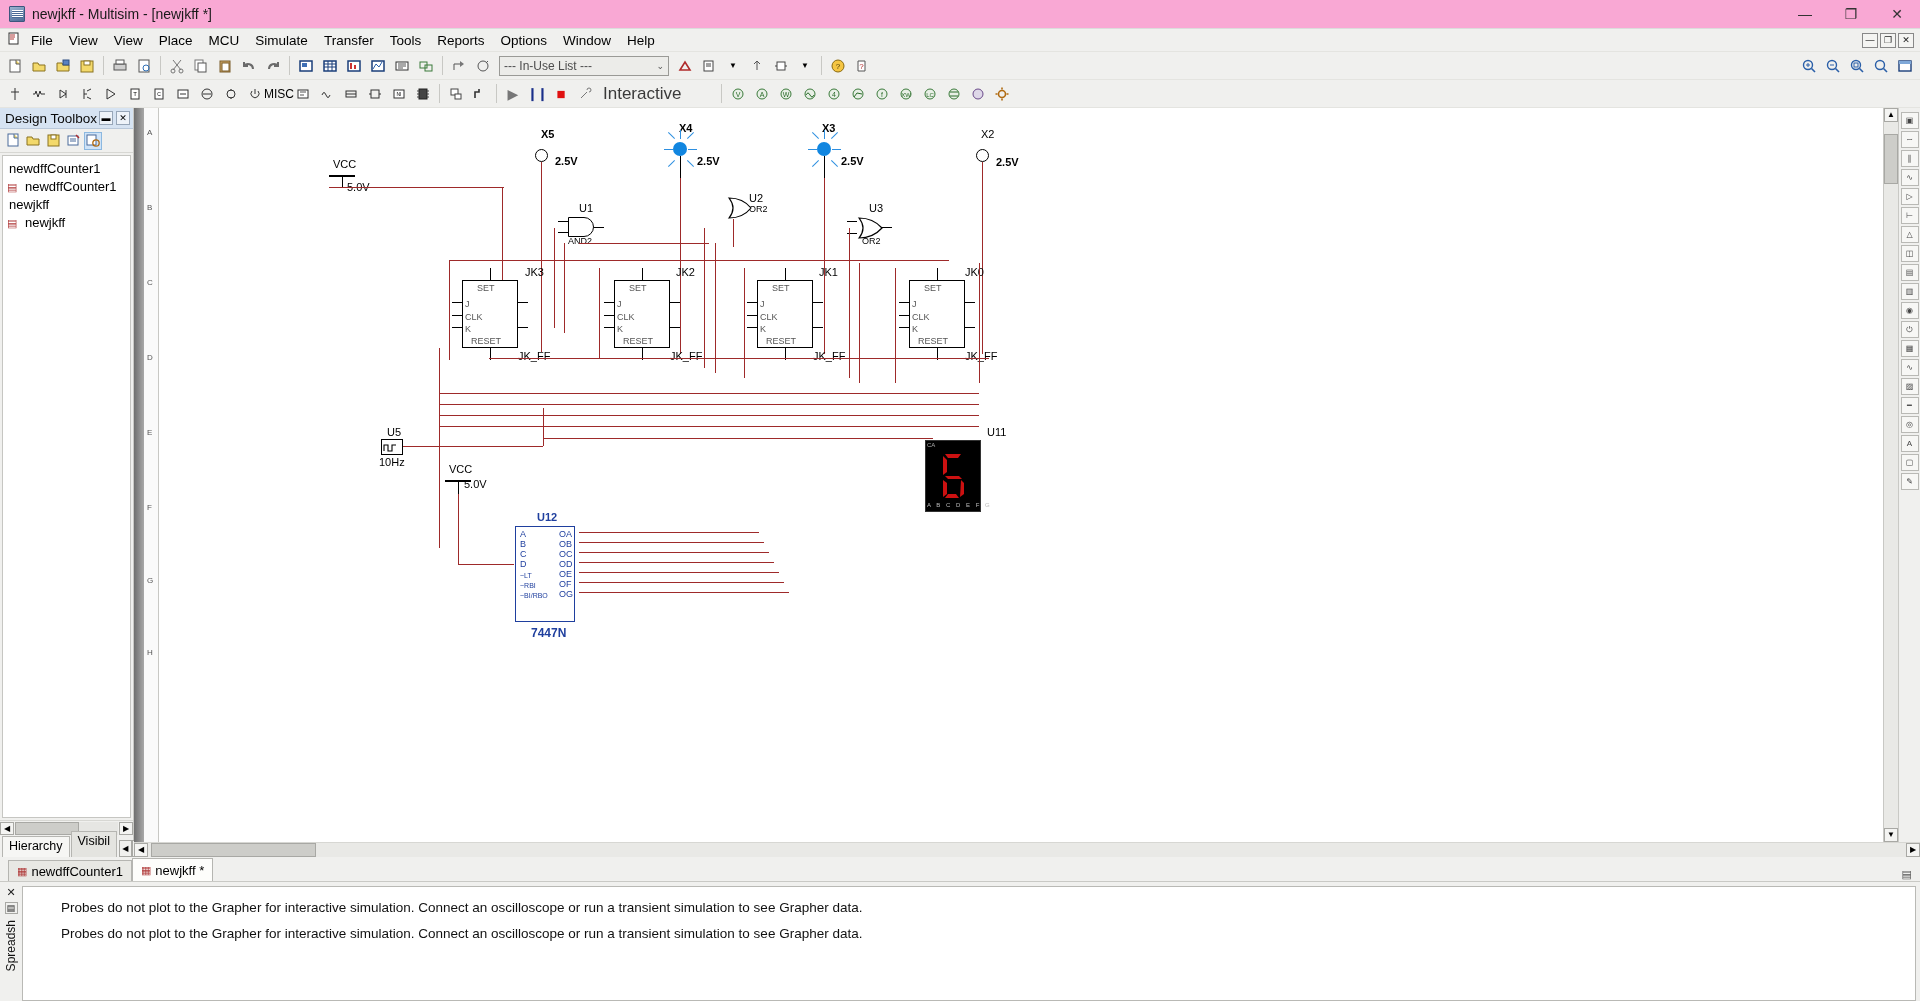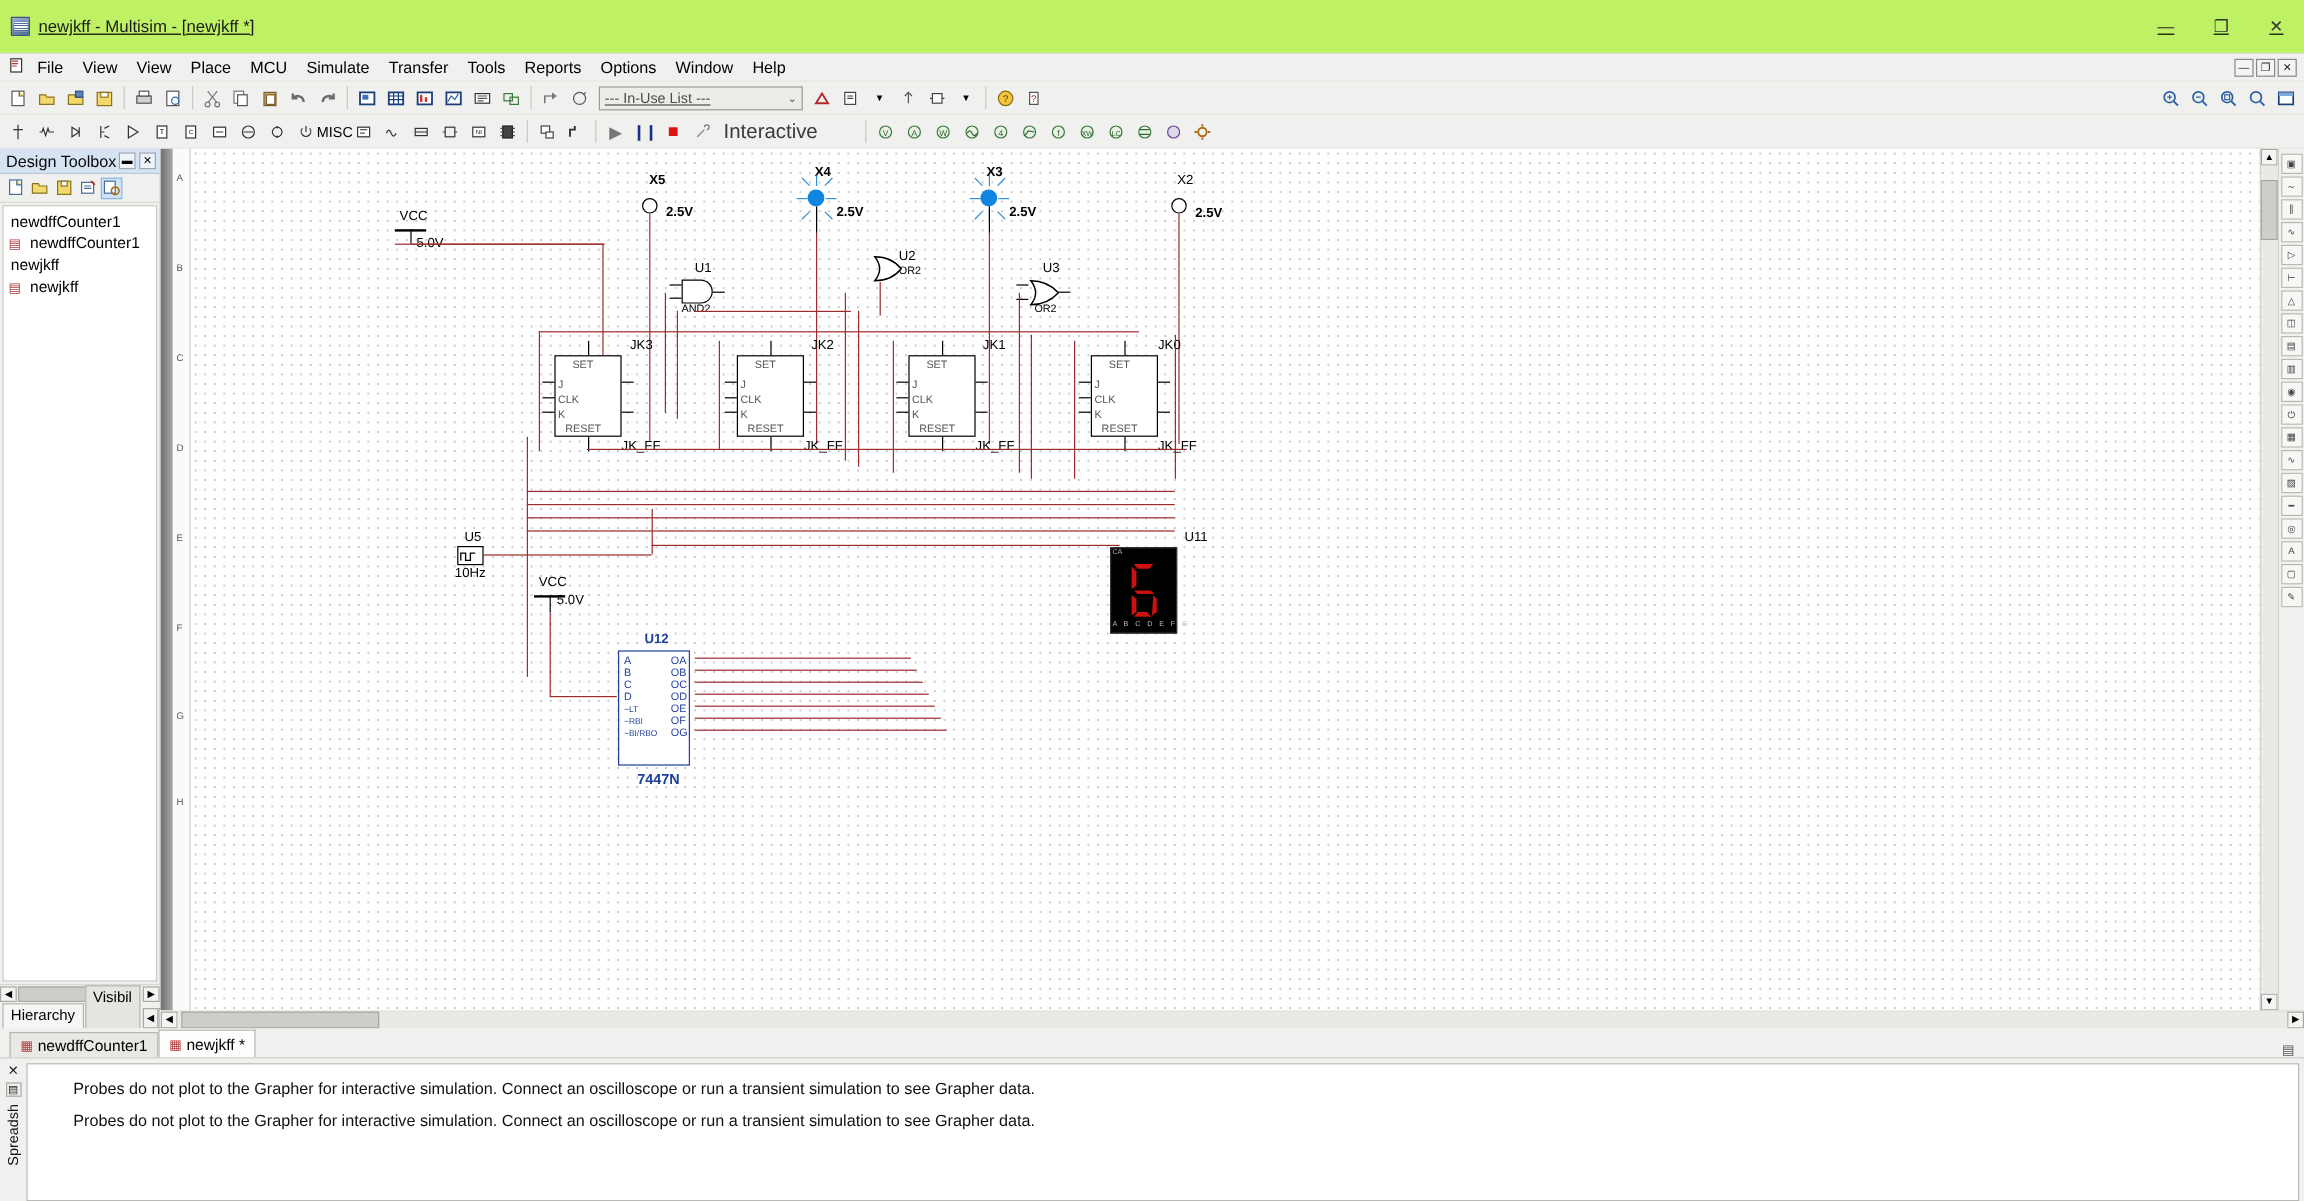--- a/index.html
+++ b/index.html
@@ -8,22 +8,22 @@
     width: 1920px; height: 1001px;
     overflow: hidden;
     font-family: "Liberation Sans", sans-serif;
     font-size: 13px;
     background: #f0f0ee;
   }
   .app { width: 1920px; height: 1001px; display: flex; flex-direction: column; background: #f0f0ee; }
 
   
   .titlebar {
-    height: 45px; background: #bef264; display: flex; align-items: center;
-    border-bottom: 1px solid #dcdcdc; flex: none; text-decoration: underline;
+    height: 29px; background: #f9a8d4; display: flex; align-items: center;
+    border-bottom: 1px solid #dcdcdc; flex: none;
   }
   .titlebar .app-icon {
     width: 16px; height: 16px; margin: 0 7px 0 9px;
     background: linear-gradient(160deg,#8ea6c8 0%,#4b6a96 60%,#2e4straight 100%);
     background: linear-gradient(160deg,#9db3d0 0%,#4b6a96 100%);
     border: 1px solid #3c567d; border-radius: 1px; position: relative;
   }
   .titlebar .app-icon::after {
     content:""; position:absolute; left:2px; top:3px; width:11px; height:8px;
     background: repeating-linear-gradient(to bottom,#fff 0 1px,#4b6a96 1px 2px);
@@ -54,21 +54,21 @@
   .tb-btn {
     width: 22px; height: 22px; display: flex; align-items: center; justify-content: center;
     margin: 0 1px; border: 1px solid transparent; border-radius: 2px; font-size: 12px;
   }
   .tb-sep { width: 1px; height: 19px; background: #c8c8c4; margin: 0 4px; }
   .combo {
     width: 170px; height: 20px; border: 1px solid #9a9a96; background: #ecece9;
     display: flex; align-items: center; padding: 0 4px; font-size: 12px; color: #4c4c4c;
     margin: 0 4px;
   }
-  .combo .cb-text { flex: 1; text-decoration: underline; }
+  .combo .cb-text { flex: 1; }
   .combo .cb-arrow { font-size: 9px; color: #555; }
   .sim-label { font-size: 17px; color: #3a3a3a; margin-left: 6px; }
 
   .toolbar2 { height: 28px; }
 
   
   .body { flex: 1; display: flex; min-height: 0; }
 
   
   .toolbox { width: 134px; background: #f0f0ee; display: flex; flex-direction: column; flex:none;
@@ -89,21 +89,21 @@
   .tree-ico { width: 15px; height: 14px; margin-right: 3px; flex: none;
               position: relative; }
   .tree-ico::before { content:"▤"; font-size: 11px; color: #b03a3a; }
   .tbx-hscroll { height: 15px; display: flex; align-items: center; background: #f0f0ee;
                  border-top: 1px solid #d7d7d3; }
   .hs-arrow { width: 14px; height: 13px; border: 1px solid #a8a8a4; background: #f4f4f2;
               font-size: 8px; line-height: 11px; text-align: center; }
   .hs-track { flex: 1; height: 13px; background: #e6e6e3; margin: 0 1px; }
   .hs-thumb { width: 64px; height: 13px; background: #cdcdc9; border: 1px solid #a8a8a4; }
   .tbx-tabs { height: 22px; display: flex; align-items: flex-end; background: #f0f0ee; padding-left: 2px; }
-  .tbx-tab { height: 36px; padding: 2px 6px 0 6px; font-size: 12.5px; border: 1px solid #b5b5b1;
+  .tbx-tab { height: 26px; padding: 2px 6px 0 6px; font-size: 12.5px; border: 1px solid #b5b5b1;
              border-bottom: none; background: #e4e4e0; margin-right: 1px; }
   .tbx-tab.active { background: #f6f6f4; height: 21px; }
   .tbx-tabnav { display: flex; margin-left: 1px; }
   .tbx-tabnav div { width: 13px; height: 17px; border: 1px solid #a8a8a4; background: #f0f0ee;
                     font-size: 8px; line-height: 15px; text-align: center; }
 
   
   .canvas-wrap { flex: 1; display: flex; flex-direction: column; min-width: 0; background: #f0f0ee; }
   .canvas-row { flex: 1; display: flex; min-height: 0; }
   .ruler-col { width: 10px; background: #8b8b8b;

